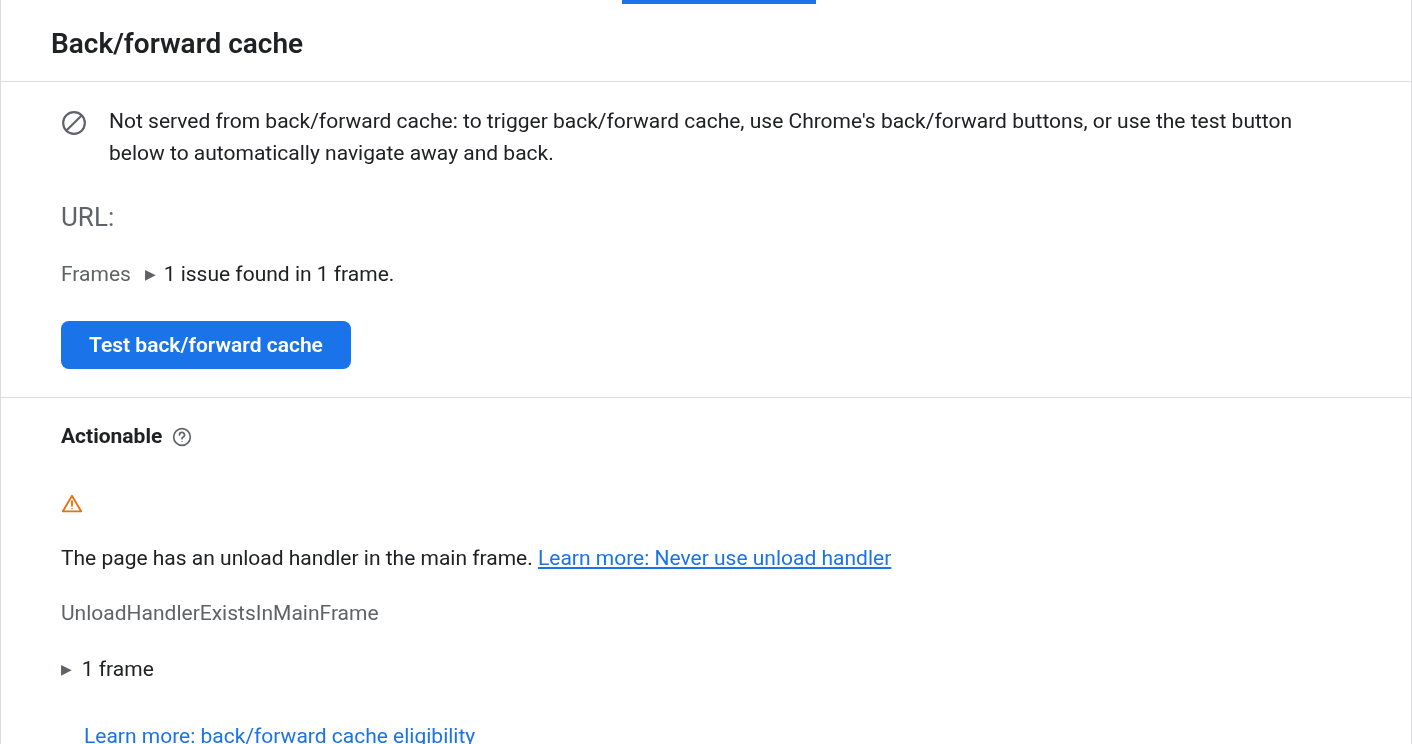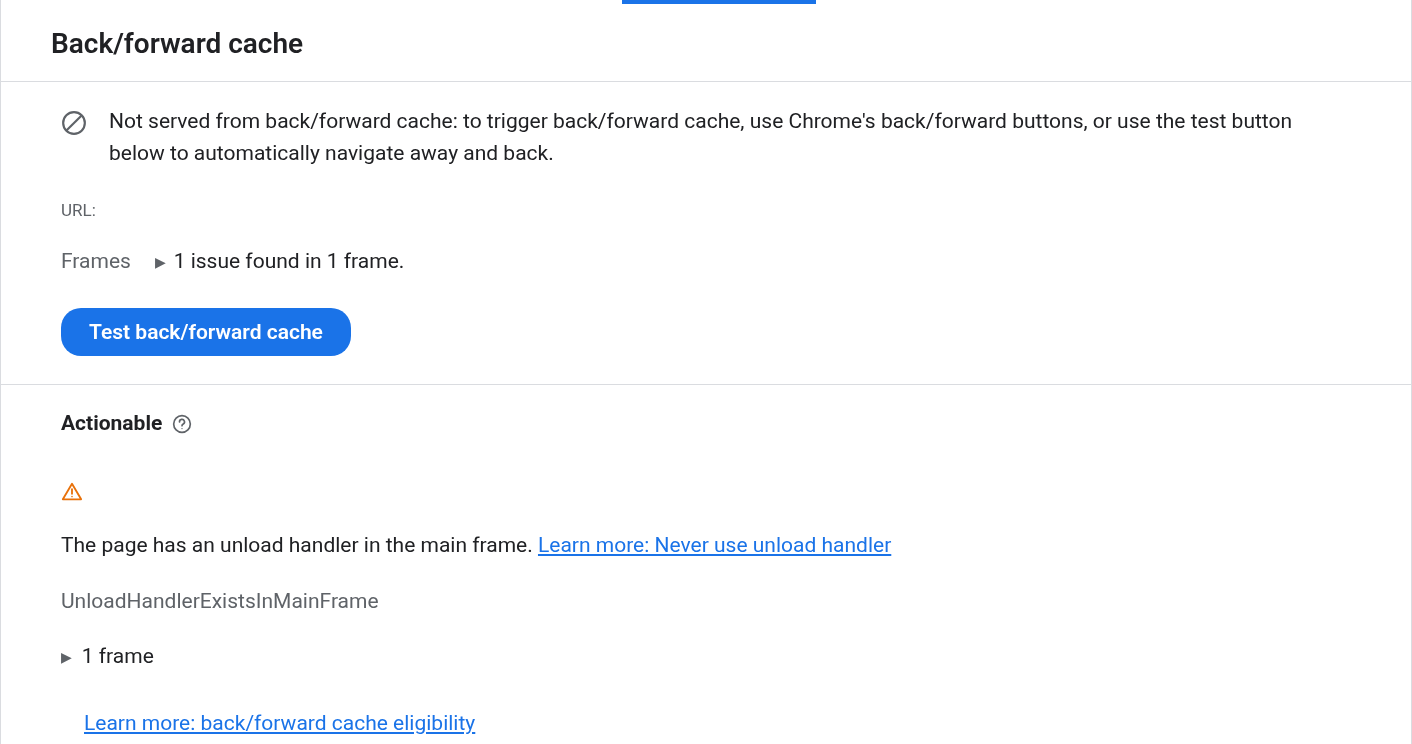--- a/index.html
+++ b/index.html
@@ -56,32 +56,32 @@
     }
     .info-text {
       font-size: 21px;
       color: #202124;
       line-height: 1.5;
     }
     .url-row {
       display: flex;
       gap: 4px;
       margin-bottom: 24px;
-      font-size: 17px;
+      font-size: 26px;
     }
     .url-label {
       color: #5f6368;
     }
     .url-value {
       color: #202124;
     }
     .frames-row {
       display: flex;
       align-items: center;
-      gap: 24px;
+      gap: 14px;
       margin-bottom: 32px;
       font-size: 21px;
     }
     .frames-label {
       color: #5f6368;
     }
     .frames-summary {
       display: flex;
       align-items: center;
       gap: 8px;
@@ -90,21 +90,21 @@
     .disclosure {
       font-size: 14px;
       color: #5f6368;
       display: inline-block;
       line-height: 1;
     }
     .primary-button {
       background: #1a73e8;
       color: #fff;
       border: none;
-      border-radius: 20px;
+      border-radius: 8px;
       padding: 12px 28px;
       font-size: 21px;
       font-weight: 600;
       cursor: pointer;
       font-family: inherit;
     }
     .actionable-section {
       padding: 24px 60px 28px 60px;
     }
     .section-heading-row {

